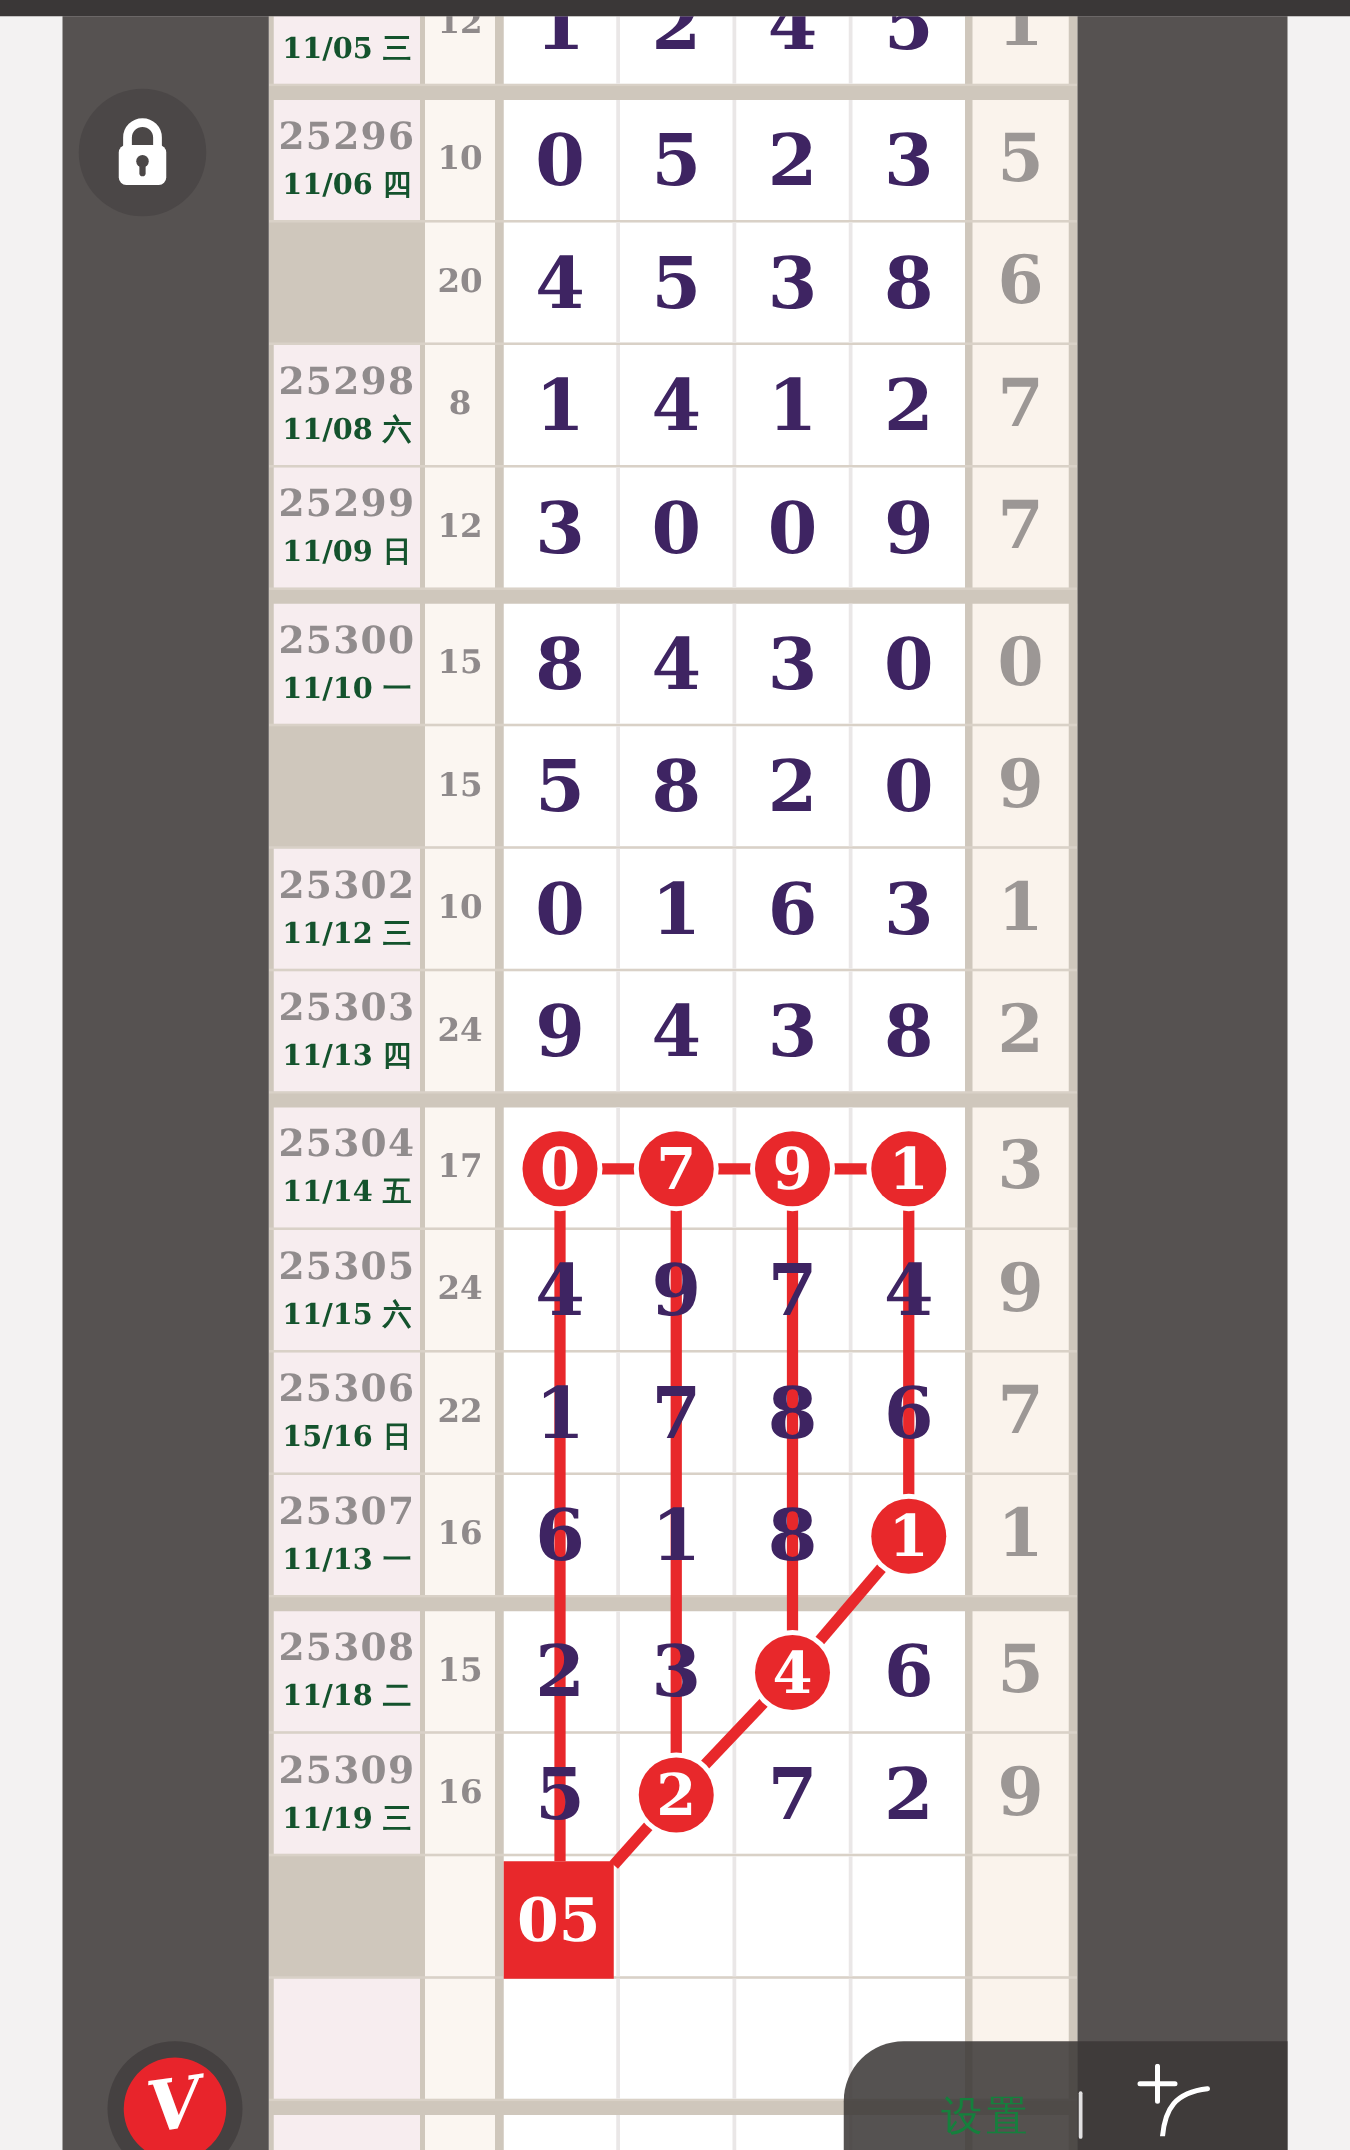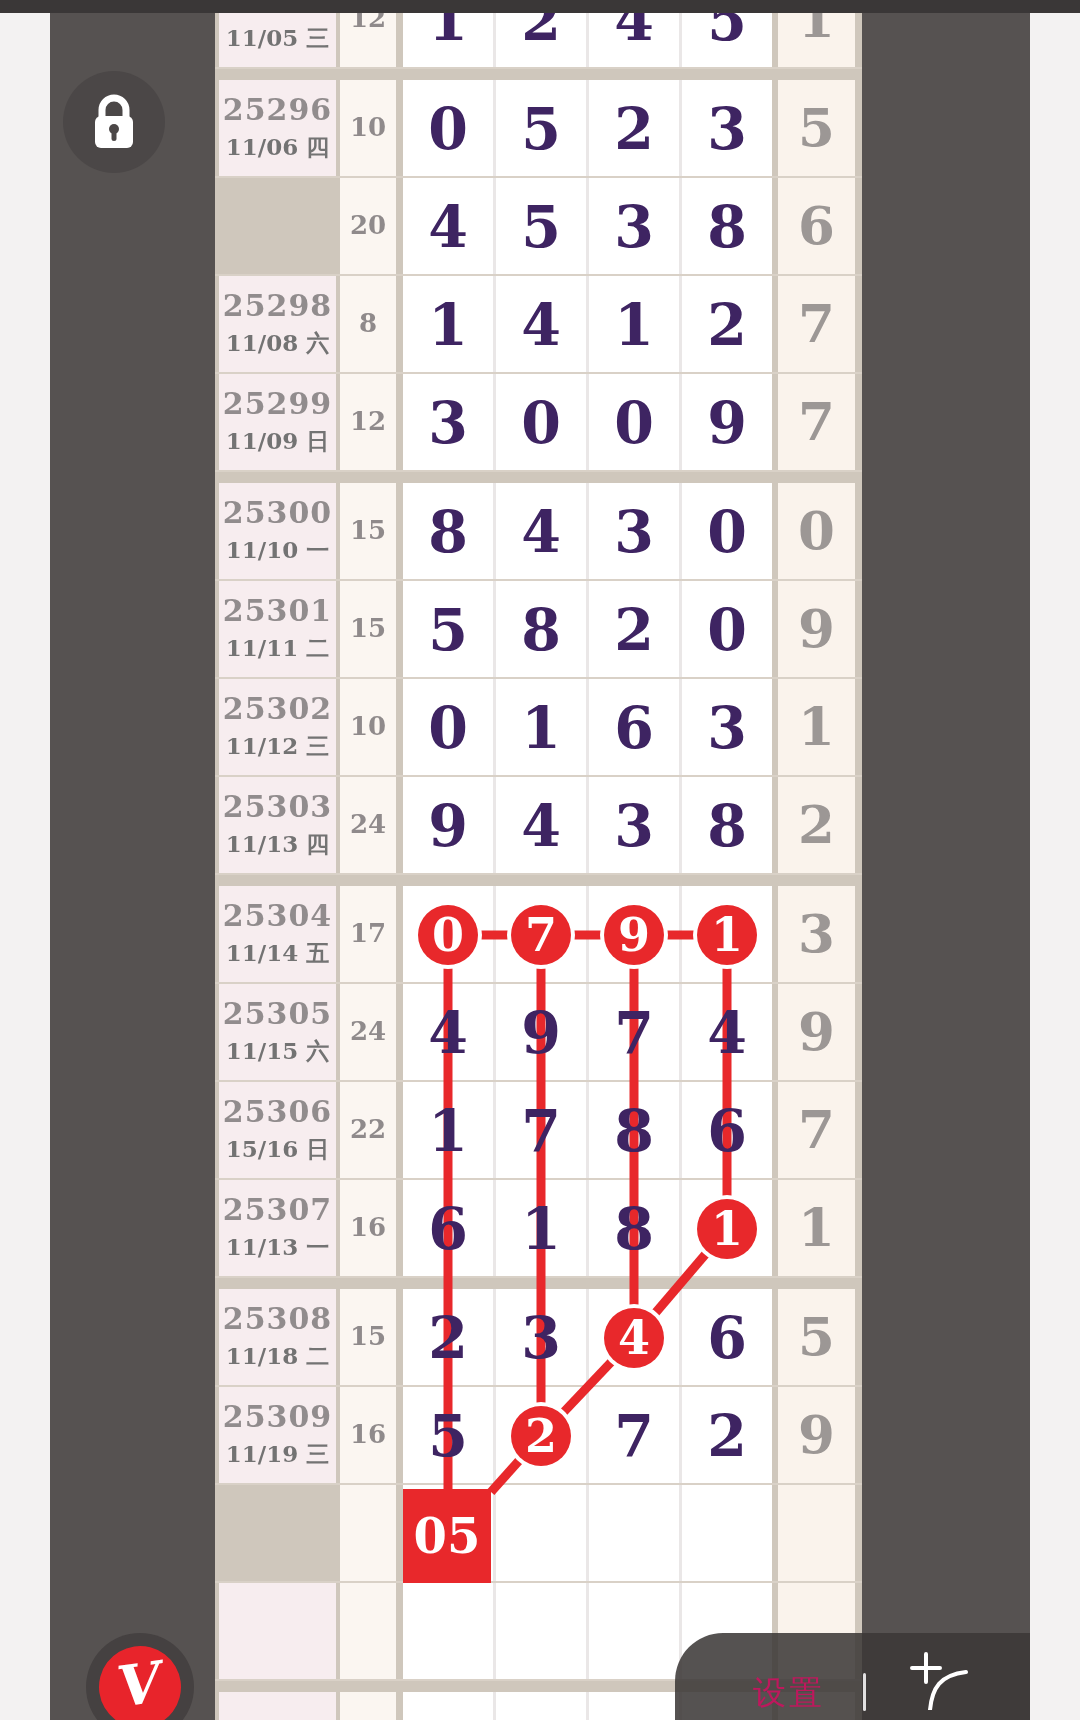--- a/index.html
+++ b/index.html
@@ -23,37 +23,37 @@
   .row{position:absolute;left:0;width:647px;height:98px;border-bottom:2px solid #d9d1c7;}
   .cell{position:absolute;top:0;height:100%;}
   .date-cell{left:4px;width:117px;background:#f7edef;}
   .count-cell{left:125px;width:56px;background:#fbf6f1;}
   .digit-zone{left:188px;width:369px;background:#ffffff;}
   .digit-sep{position:absolute;top:0;width:3px;height:100%;background:#eae7e7;}
   .tail-cell{left:563px;width:77px;background:#faf3ec;}
   .num{position:absolute;left:0;top:12px;width:100%;text-align:center;
        font-size:30px;font-weight:bold;color:#918c8d;letter-spacing:1px;}
   .date{position:absolute;left:0;top:52px;width:100%;text-align:center;
-        font-size:23px;font-weight:bold;color:#737373;}
+        font-size:23px;font-weight:bold;color:#14532d;}
   .num-only .num{top:50%;transform:translateY(-54%);}
   .count-cell span{position:absolute;left:0;top:50%;transform:translateY(-52%);width:100%;
         text-align:center;font-size:26px;font-weight:bold;color:#8f8a8b;}
   .digit{position:absolute;top:0;width:90px;height:100%;display:flex;align-items:center;
         justify-content:center;font-size:57px;font-weight:bold;color:#3e2462;z-index:3;}
   .tail-cell span{position:absolute;left:0;top:50%;transform:translateY(-52%);width:100%;
         text-align:center;font-size:53px;font-weight:bold;color:#9c9795;}
   .thick-div{position:absolute;left:0;width:647px;height:11px;background:#cfc7bc;}
   .overlay{position:absolute;left:0;top:0;width:1080px;height:1720px;pointer-events:none;}
   .overlay.lines{z-index:2;}
   .overlay.marks{z-index:6;}
   .settings-bar{position:absolute;left:675px;top:1633px;width:355px;height:87px;z-index:50;
         background:rgba(60,56,55,0.87);border-top-left-radius:48px;
         display:flex;align-items:flex-end;padding:0 0 6px 78px;
         font-family:"Liberation Sans","DejaVu Sans",sans-serif;}
-  .settings-label{color:#be185d;font-size:33px;line-height:42px;letter-spacing:3px;}
+  .settings-label{color:#15803d;font-size:33px;line-height:42px;letter-spacing:3px;}
   .settings-divider{width:3px;height:38px;background:rgba(255,255,255,0.85);border-radius:2px;
         margin:0 32px 3px 38px;}
   .mark-label{font-family:"DejaVu Serif","Liberation Serif",serif;font-weight:bold;fill:#ffffff;}
 </style>
 </head>
 <body>
 
 <div class="stage">
 
   <div class="topbar"></div>
@@ -195,24 +195,20 @@
           <div class="digit-sep" style="left: 183px;"></div>
           <div class="digit" style="left: 186px;">3</div>
           <div class="digit-sep" style="left: 276px;"></div>
           <div class="digit" style="left: 279px;">0</div>
         </div>
     <div class="cell tail-cell">
           <span>0</span>
         </div>
   </div>
       <div class="row" style="top: 568px;">
-    <div class="cell date-cell">
-      <span class="num">25301</span>
-      <span class="date">11/11 二</span>
-    </div>
     <div class="cell count-cell">
           <span>15</span>
         </div>
     <div class="cell digit-zone">
           <div class="digit" style="left: 0px;">5</div>
           <div class="digit-sep" style="left: 90px;"></div>
           <div class="digit" style="left: 93px;">8</div>
           <div class="digit-sep" style="left: 183px;"></div>
           <div class="digit" style="left: 186px;">2</div>
           <div class="digit-sep" style="left: 276px;"></div>

